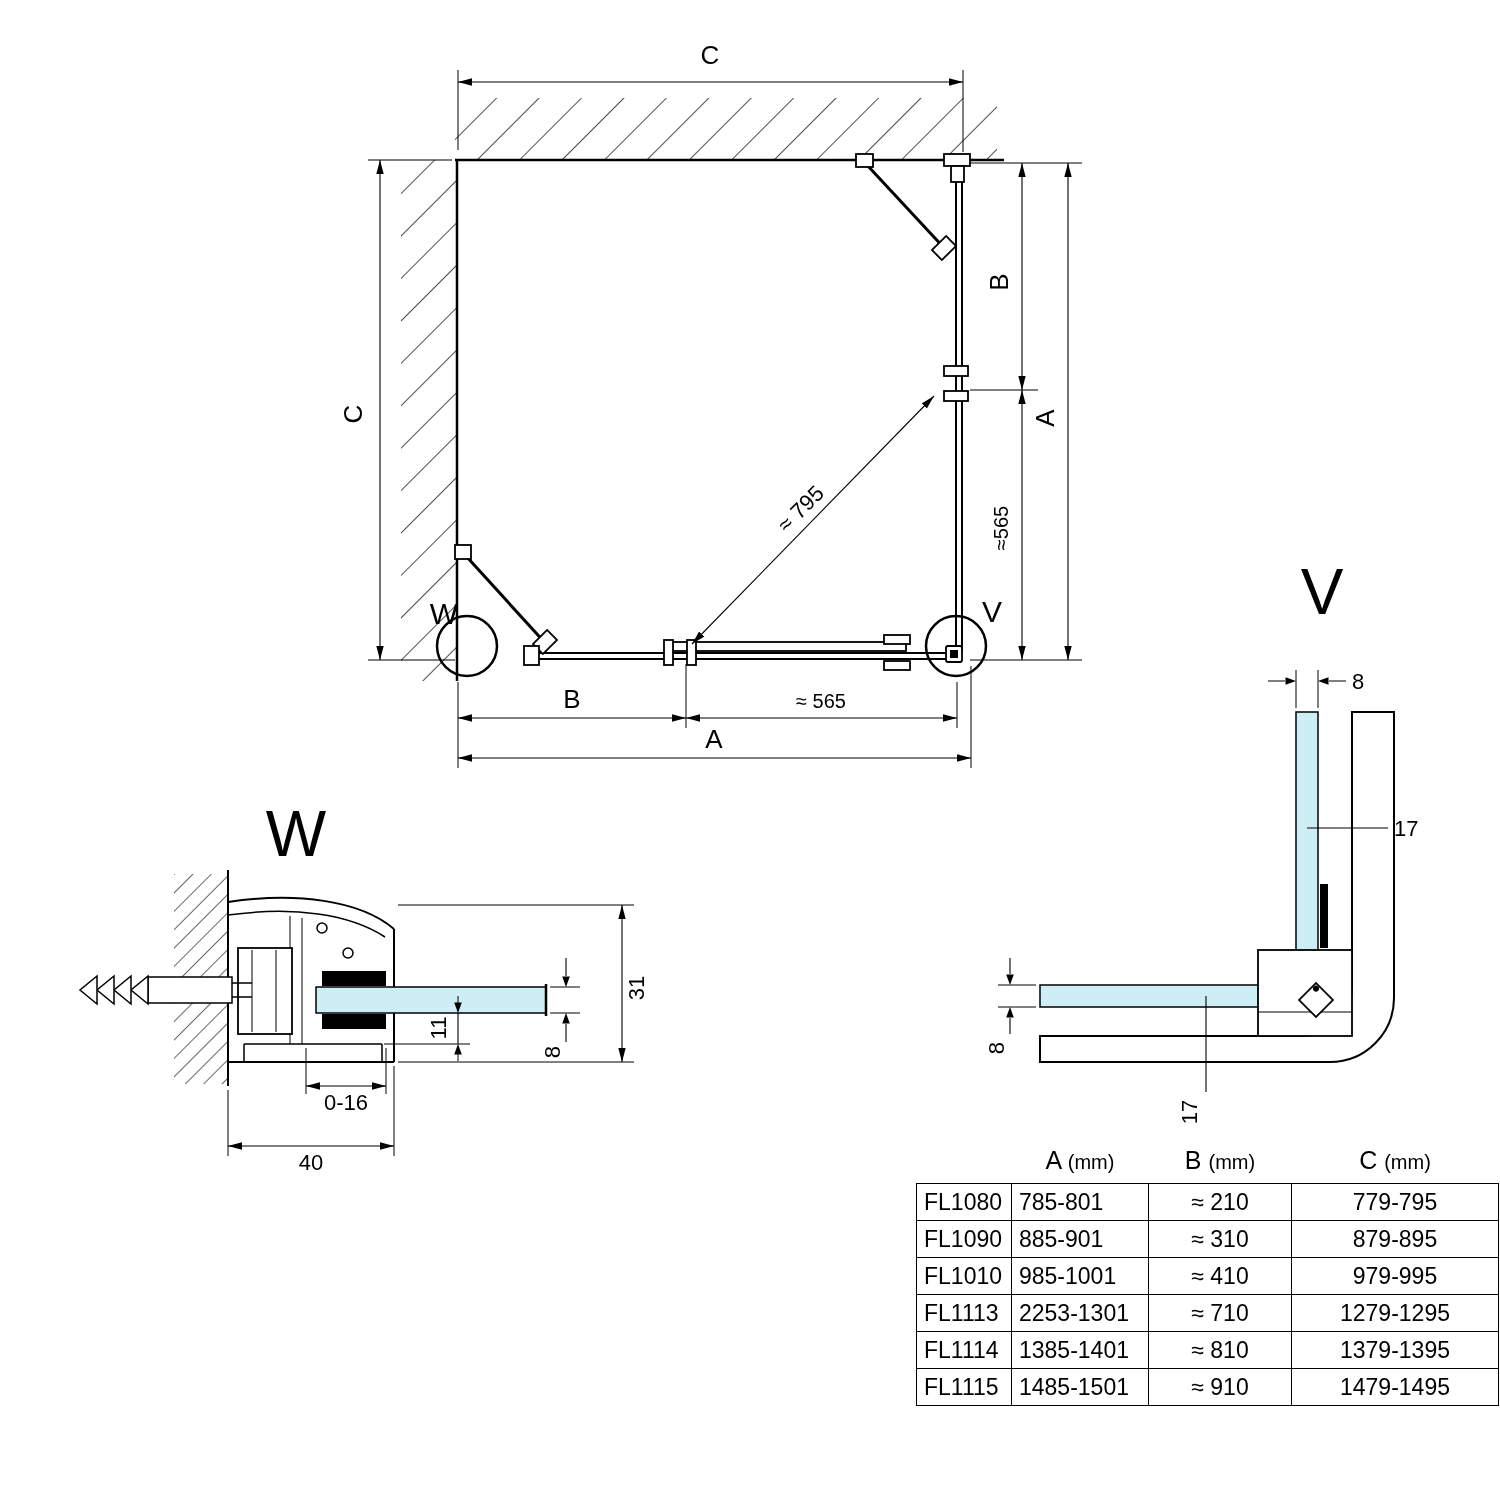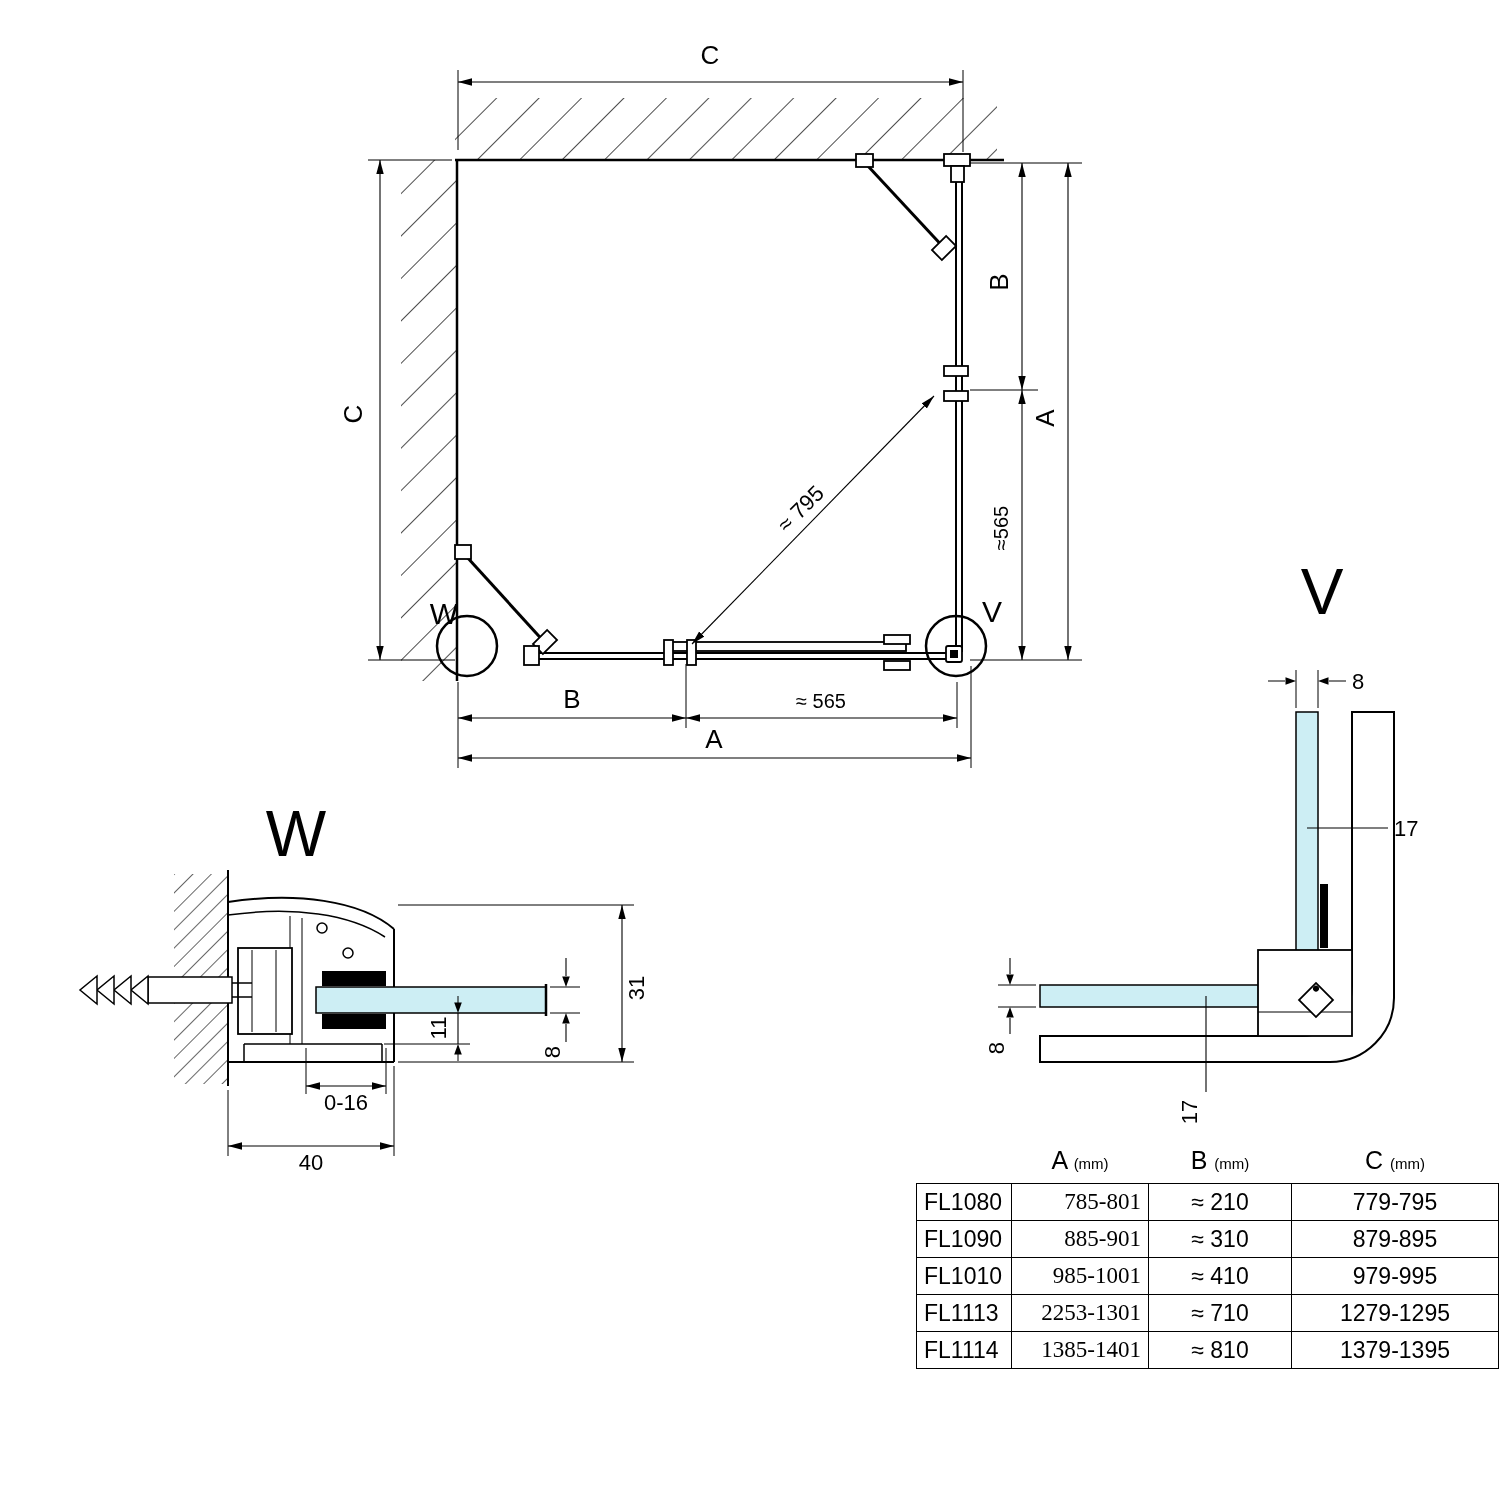--- a/index.html
+++ b/index.html
@@ -14,24 +14,24 @@
   .o25{stroke:#000;stroke-width:2.5;fill:none;}
   .o3{stroke:#000;stroke-width:3;fill:none;}
   .fw{fill:#fff;stroke:#000;stroke-width:1.8;}
   .fw15{fill:#fff;stroke:#000;stroke-width:1.5;}
   .fb{fill:#000;stroke:none;}
   .t20{font-size:20px;}.t22{font-size:22px;}.t26{font-size:26px;}.t30{font-size:30px;}.t64{font-size:64px;}
   .mid{text-anchor:middle;}
   .dim-table{position:absolute;left:916px;top:1146px;}
   .dim-table table{border-collapse:collapse;font-size:23px;color:#000;}
   .dim-table th{font-weight:normal;font-size:25px;padding:0 6px 8px;border:none;text-align:center;}
-  .dim-table th .unit{font-size:15px;}
+  .dim-table th .unit{font-size:20px;}
   .dim-table td{border:1.7px solid #000;height:36px;padding:0 7px;}
   .dim-table td.model{min-width:80px;text-align:left;}
-  .dim-table td.col-a{min-width:122px;text-align:right;font-family:Liberation Serif, serif;}
+  .dim-table td.col-a{min-width:122px;text-align:left;}
   .dim-table td.col-b{min-width:128px;text-align:center;}
   .dim-table td.col-c{min-width:192px;text-align:center;}
 </style>
 </head>
 <body>
 
 <div class="canvas">
 <svg width="1500" height="1500" viewBox="0 0 1500 1500">
   <defs>
     <marker id="arw" markerWidth="15" markerHeight="10" refX="14" refY="5" orient="auto-start-reverse" markerUnits="userSpaceOnUse">
@@ -280,16 +280,22 @@
           <td class="col-a">2253-1301</td>
           <td class="col-b">≈ 710</td>
           <td class="col-c">1279-1295</td>
         </tr>
         <tr>
           <td class="model">FL1114</td>
           <td class="col-a">1385-1401</td>
           <td class="col-b">≈ 810</td>
           <td class="col-c">1379-1395</td>
         </tr>
+        <tr>
+          <td class="model">FL1115</td>
+          <td class="col-a">1485-1501</td>
+          <td class="col-b">≈ 910</td>
+          <td class="col-c">1479-1495</td>
+        </tr>
       </tbody>
     </table>
   </div>
 </div>
 
 </body></html>

